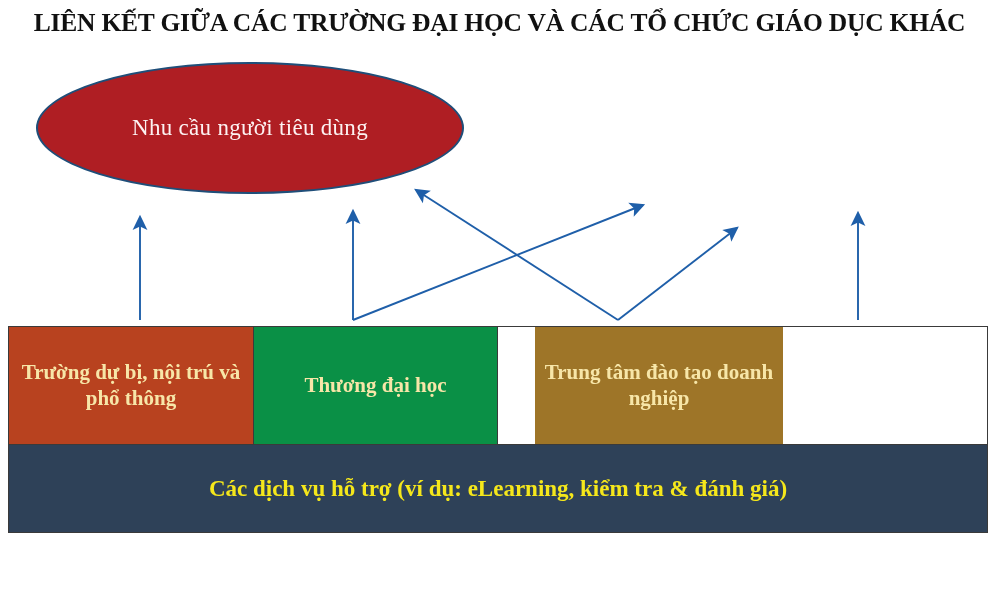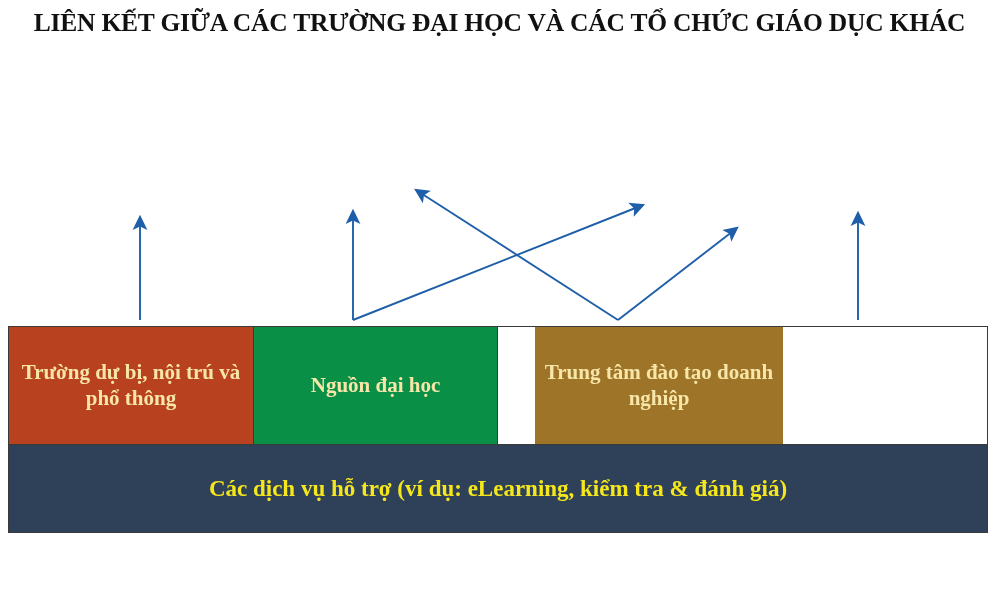--- a/index.html
+++ b/index.html
@@ -170,32 +170,35 @@
 
     <line x1="353" y1="320" x2="643" y2="205" stroke="#1F5FA9" stroke-width="1.9" marker-end="url(#ah)"></line>
 
     <line x1="618" y1="320" x2="416" y2="190" stroke="#1F5FA9" stroke-width="1.9" marker-end="url(#ah)"></line>
 
     <line x1="618" y1="320" x2="737" y2="228" stroke="#1F5FA9" stroke-width="1.9" marker-end="url(#ah)"></line>
 
     <line x1="858" y1="320" x2="858" y2="213" stroke="#1F5FA9" stroke-width="1.9" marker-end="url(#ah)"></line>
   </svg>
 
+  <div class="ellipse" id="ellipse-consumer">
+    <span class="ellipse-label">Nhu cầu  người tiêu  dùng</span>
+  </div>
 
 
   <div id="block-stack">
 
     <div id="institution-row">
 
       <div class="inst-cell" id="inst-prep">
         <span class="inst-label">Trường dự bị, nội trú và phổ thông</span>
       </div>
 
       <div class="inst-cell" id="inst-univ">
-        <span class="inst-label">Nguồn đại học</span>
+        <span class="inst-label">Thương đại học</span>
       </div>
 
 
       <div class="inst-cell" id="inst-corp">
         <span class="inst-label">Trung tâm đào tạo doanh nghiệp</span>
       </div>
 
     </div>
 
     <div id="support-bar">

